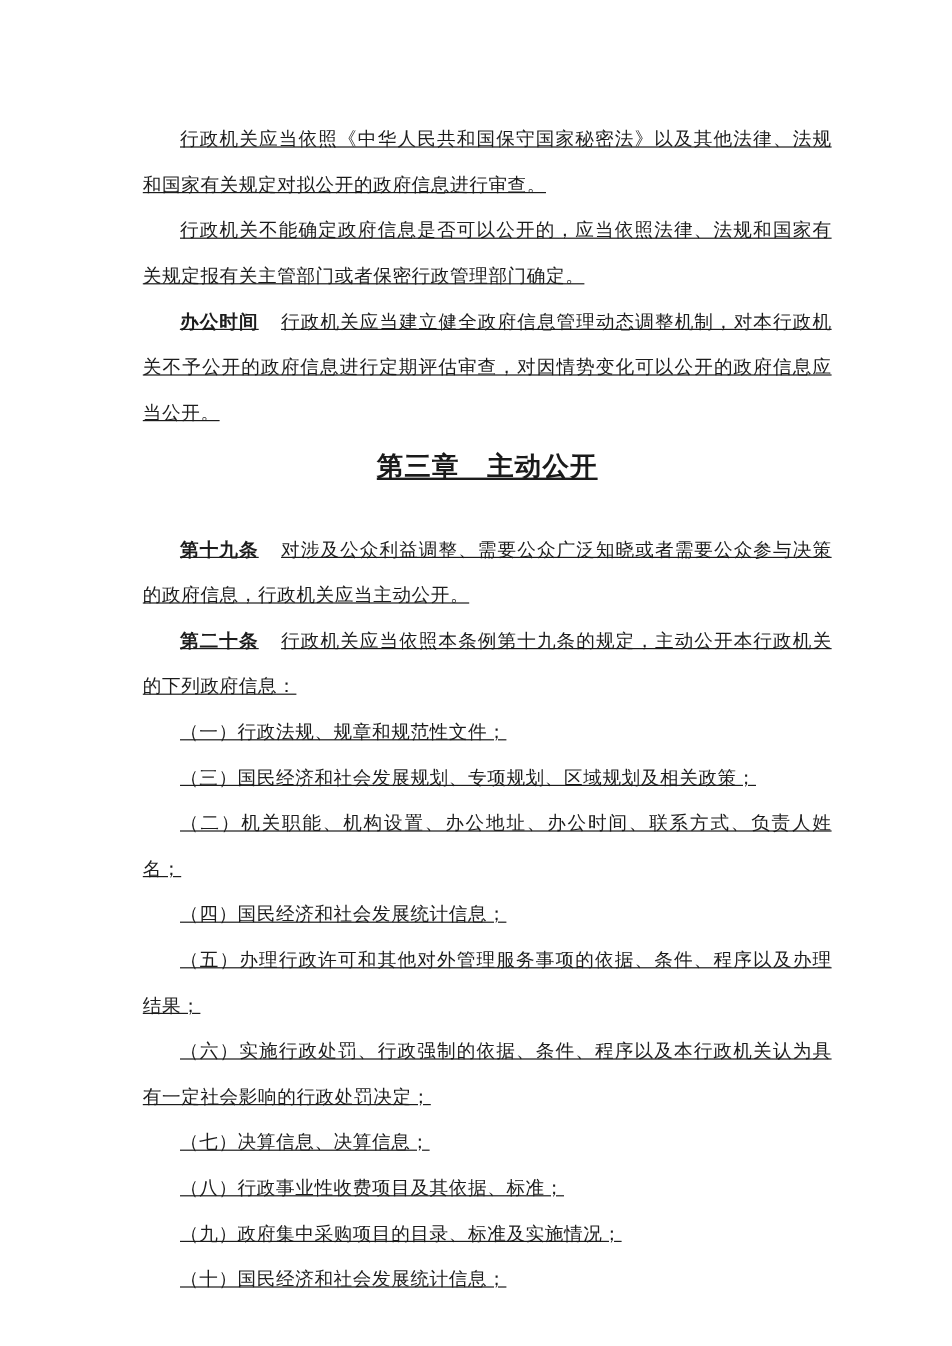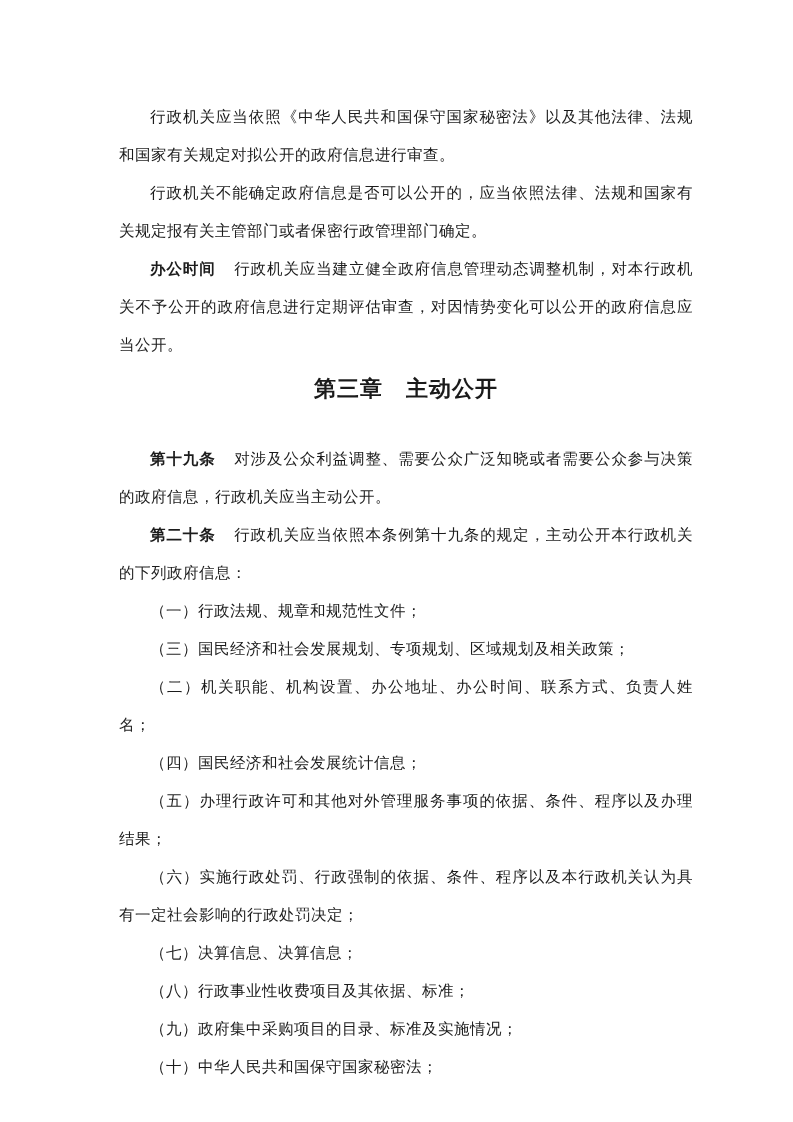--- a/index.html
+++ b/index.html
@@ -12,20 +12,21 @@
     width: 793px;
     height: 1122px;
     margin: 0 auto;
     box-sizing: border-box;
     background: #ffffff;
     padding: 98px 100px 0 119px;
     overflow: hidden;
     font-family: "Liberation Serif", "DejaVu Serif", serif;
     font-size: 15.5px;
     color: #1c1c1c;
+    text-decoration: underline;
   }
   .para {
     margin: 0;
     padding: 0;
     text-indent: 2em;
     line-height: 38px;
     text-align: justify;
     letter-spacing: 0.5px;
   }
   .article-label {
@@ -63,15 +64,15 @@
 
   <p class="para">（一）行政法规、规章和规范性文件；</p>
   <p class="para">（三）国民经济和社会发展规划、专项规划、区域规划及相关政策；</p>
   <p class="para">（二）机关职能、机构设置、办公地址、办公时间、联系方式、负责人姓名；</p>
   <p class="para">（四）国民经济和社会发展统计信息；</p>
   <p class="para">（五）办理行政许可和其他对外管理服务事项的依据、条件、程序以及办理结果；</p>
   <p class="para">（六）实施行政处罚、行政强制的依据、条件、程序以及本行政机关认为具有一定社会影响的行政处罚决定；</p>
   <p class="para">（七）决算信息、决算信息；</p>
   <p class="para">（八）行政事业性收费项目及其依据、标准；</p>
   <p class="para">（九）政府集中采购项目的目录、标准及实施情况；</p>
-  <p class="para">（十）中华人民共和国保守国家秘密法；</p>
+  <p class="para">（十）国民经济和社会发展统计信息；</p>
 
 </div>
 
 </body></html>

